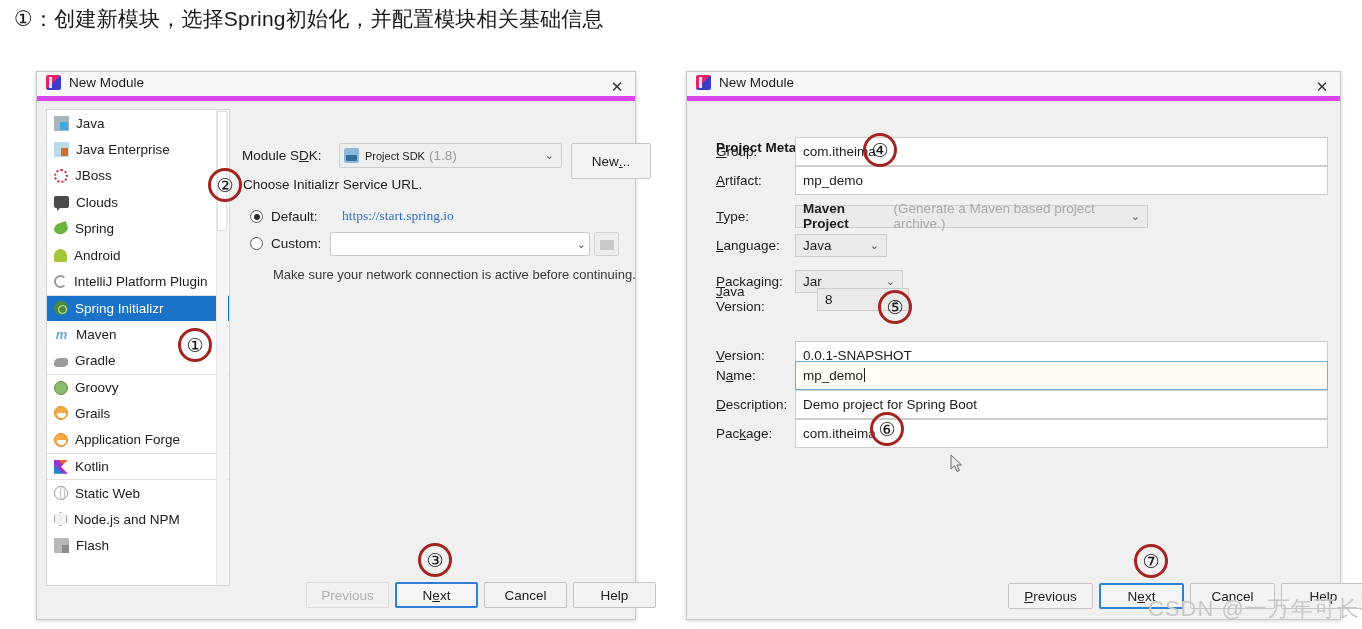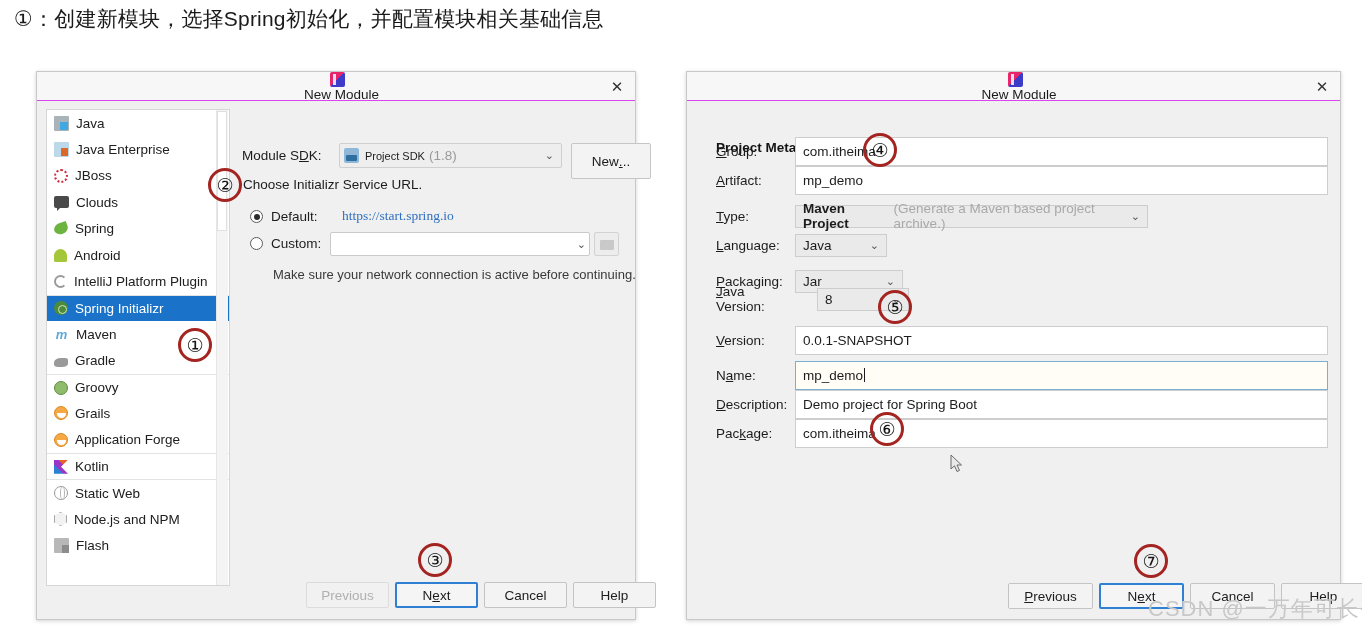--- a/index.html
+++ b/index.html
@@ -24,24 +24,23 @@
     position:absolute;
     background:#f0f0f0;
     border:1px solid #c8c8c8;
     box-shadow:0 1px 4px rgba(0,0,0,.18);
   }
   #dlg-left  { left:36px;  top:71px; width:600px; height:549px; }
   #dlg-right { left:686px; top:71px; width:655px; height:549px; }
 
   .titlebar {
     height:29px; background:#f7f7f7;
-    border-bottom:1px solid #d946ef;
+    border-bottom:5px solid #d946ef;
     display:flex; align-items:center; padding:0 6px 4px 9px;
     position:relative;
-    flex-direction:column;
   }
   .title-text { font-size:13.5px; color:#1b1b1b; margin-left:8px; }
   .tb-icon {
     width:15px; height:15px; position:relative; flex:none;
     background:linear-gradient(135deg,#e8246a 0 48%,#3c3cc8 48% 100%);
     border-radius:2px;
   }
   .tb-icon::after{
     content:""; position:absolute; left:3px; top:2px; width:3px; height:11px;
     background:#ffffff; opacity:.85;
@@ -390,21 +389,21 @@
     </div>
 
     <div class="frow" style="top:186px;gap:22px;">
       <span class="fl"><u>J</u>ava Version:</span>
       <span class="fcombo" style="width:92px;">
         <span>8</span>
         <span class="chev">⌄</span>
       </span>
     </div>
 
-    <div class="frow" style="top:227px;align-items:center;">
+    <div class="frow" style="top:242px;align-items:center;">
       <span class="fl"><u>V</u>ersion:</span>
       <span class="fin" style="width:533px;">0.0.1-SNAPSHOT</span>
     </div>
 
     <div class="frow" style="top:262px;">
       <span class="fl">N<u>a</u>me:</span>
       <span class="fin focused" style="width:533px;">
           <span>mp_demo</span>
           <span class="caret"></span>
         </span>

